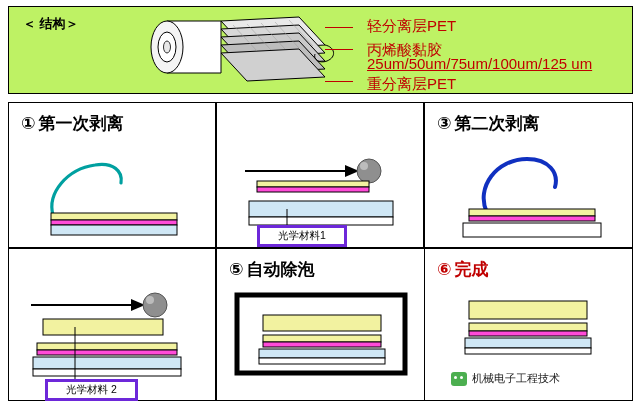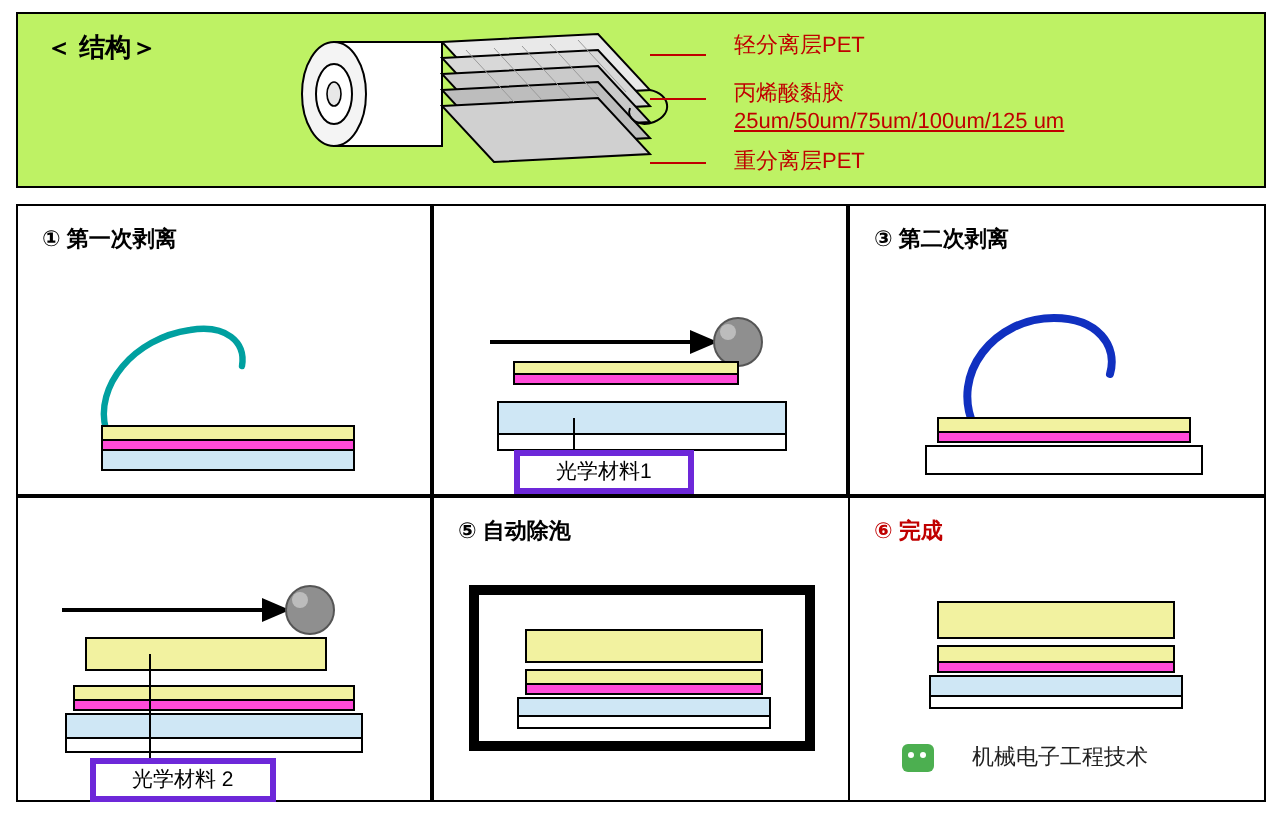--- a/index.html
+++ b/index.html
@@ -23,49 +23,49 @@
   #structure-title{
     position:absolute;left:14px;top:8px;
     font-size:13px;font-weight:bold;color:#000;
     letter-spacing:0px;
   }
   .roll-wrap{
     position:absolute;left:120px;top:4px;width:220px;height:80px;
   }
   .labels{
     position:absolute;left:344px;top:8px;width:280px;height:76px;
-    font-size:11px;color:#c00000;line-height:1.15;
+    font-size:15px;color:#c00000;line-height:1.15;
   }
   .lbl{position:absolute;white-space:nowrap;}
   .lbl1{top:2px;left:14px;}
   .lbl2{top:26px;left:14px;}
   .lbl3{top:40px;left:14px;text-decoration:underline;}
   .lbl4{top:60px;left:14px;}
   .leader{
     position:absolute;background:#c00000;height:1px;
   }
 
   
   .cell{position:absolute;box-sizing:border-box;border:1px solid #000;background:#fff;}
   .cell-title{
     position:absolute;left:12px;top:9px;
-    font-size:11px;font-weight:bold;color:#000;white-space:nowrap;
+    font-size:17px;font-weight:bold;color:#000;white-space:nowrap;
   }
   .cell-title.red{color:#c00000;}
   .cell-title .num{margin-right:3px;}
   .note-box{
     position:absolute;box-sizing:border-box;border:3px solid #6d28d9;background:#fff;
     font-size:10.5px;color:#000;white-space:nowrap;
     padding:1px 18px;font-weight:normal;
   }
 
   
   #credit{
     position:absolute;left:452px;top:372px;
-    display:flex;align-items:center;gap:19px;
+    display:flex;align-items:center;gap:5px;
     font-size:11px;color:#222;
   }
   #credit .wxlogo{
     width:16px;height:14px;border-radius:3px;background:#4caf50;
     position:relative;display:inline-block;
   }
   #credit .wxlogo:before{
     content:"";position:absolute;left:3px;top:4px;width:3px;height:3px;border-radius:50%;background:#fff;
   }
   #credit .wxlogo:after{

